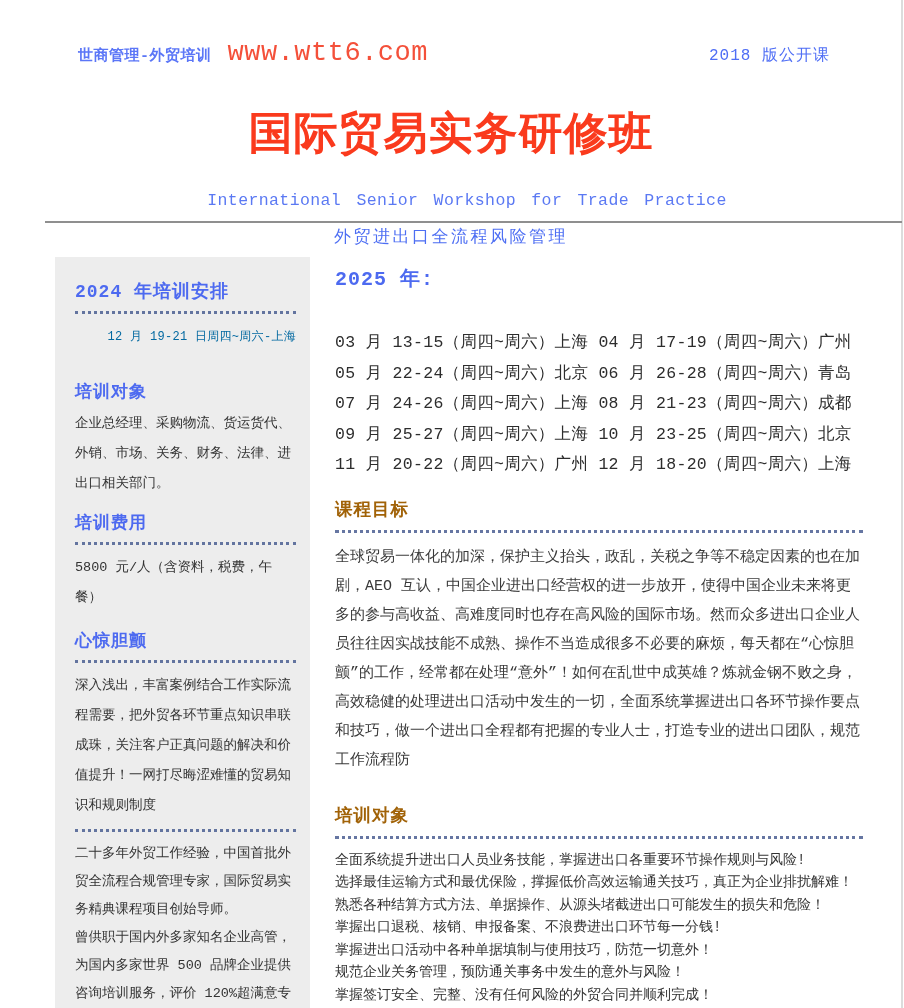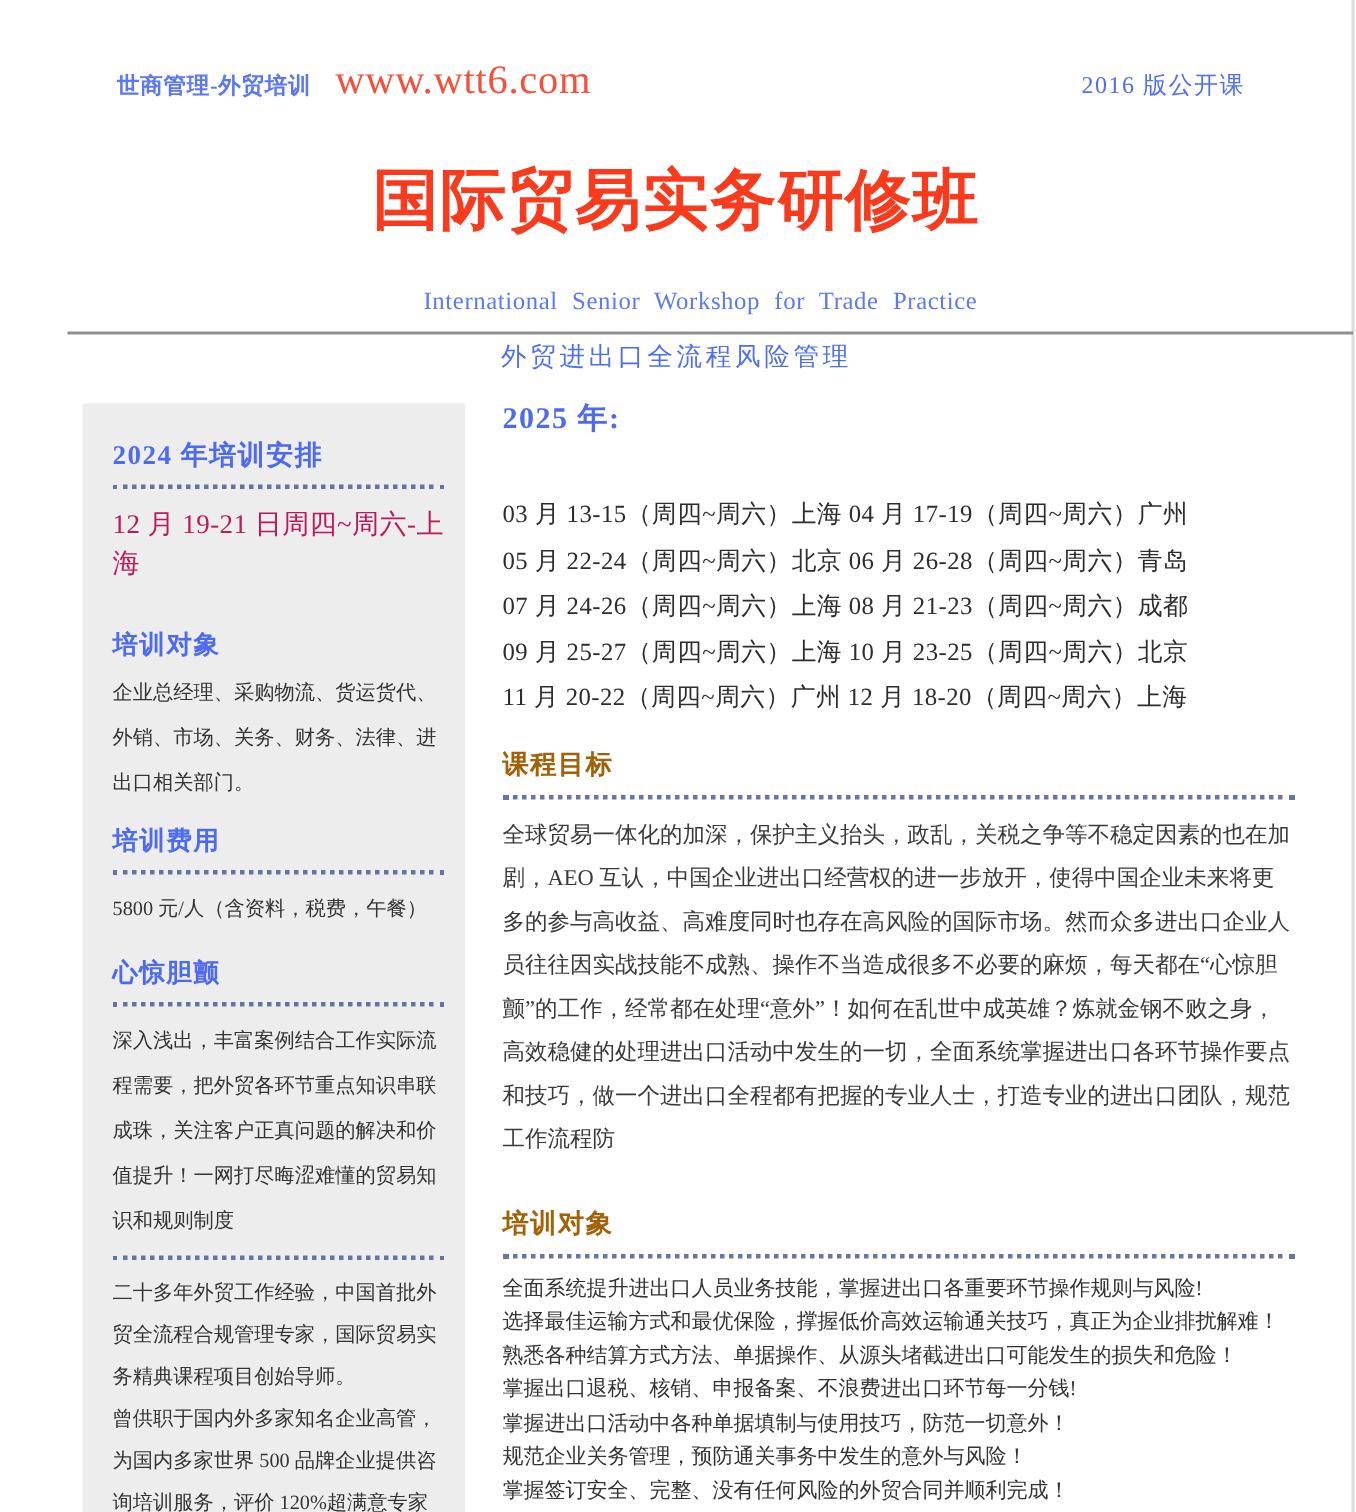--- a/index.html
+++ b/index.html
@@ -1,42 +1,42 @@
 <!DOCTYPE html>
 <html><head>
 <meta charset="utf-8">
 <style>
   html,body{margin:0;padding:0;background:#fff;}
   .page{
     position:relative;width:904px;height:1008px;background:#ffffff;overflow:hidden;
-    font-family:Liberation Serif, serif;color:#333;
+    font-family:Liberation Mono, monospace;color:#333;
   }
   .page-right-edge{position:absolute;top:0;right:1px;bottom:0;width:2px;background:#dcdcdc;}
   
   .header{position:absolute;top:38px;left:78px;right:74px;display:flex;align-items:baseline;}
   .brand{font-size:15px;font-weight:700;color:#5b76f7;letter-spacing:.5px;}
   .site-url{font-size:27px;color:#f4503a;margin-left:16px;letter-spacing:.5px;}
   .edition{margin-left:auto;font-size:16px;color:#4f6ef5;letter-spacing:1px;}
   
   .title-block{position:absolute;top:104px;left:0;right:2px;text-align:center;}
   .main-title{margin:0;font-size:44px;font-weight:700;color:#fa3a1d;letter-spacing:1px;}
   .sub-en{margin-top:28px;font-size:16.5px;color:#5b79f3;letter-spacing:.4px;word-spacing:5px;padding-left:32px;}
   .sub-cn{margin-top:15px;font-size:17px;color:#4d6ef3;letter-spacing:2.5px;}
   .divider{position:absolute;top:221px;left:45px;width:857px;height:2px;background:#8f8f8f;}
   
   .content{position:absolute;top:257px;left:55px;right:0;bottom:0;display:flex;}
   .sidebar{
     width:255px;box-sizing:border-box;background:#ededed;
-    padding:22px 14px 14px 20px;display:flex;flex-direction:column;margin-top:12px;
+    padding:22px 14px 14px 20px;display:flex;flex-direction:column;
   }
   .side-h{margin:0;font-size:17px;font-weight:700;color:#4d6af0;letter-spacing:1px;}
   .side-h.big{font-size:18px;}
   .dotted{border:0;border-top:3px dotted #4c5f92;height:0;margin:8px 0 0 0;width:100%;opacity:.85;}
   .side-text{margin:8px 0 0 0;font-size:13.5px;line-height:30px;color:#333;}
-  .side-date{margin:10px 0 0 0;font-size:18px;line-height:26px;color:#be185d;letter-spacing:.3px;}
+  .side-date{margin:10px 0 0 0;font-size:12px;line-height:26px;color:#0369a1;letter-spacing:.3px;text-align:right;}
   .bio{margin:8px 0 0 0;font-size:13.5px;line-height:28px;color:#333;}
   .bio + .bio{margin-top:0;}
   
   .main-col{margin-left:25px;width:535px;box-sizing:border-box;}
   .main-h-year{margin:0;padding-top:8px;font-size:20px;font-weight:700;color:#4d6af0;letter-spacing:1px;}
   .schedule{margin-top:36px;}
   .schedule-line{font-size:16.5px;line-height:30.5px;color:#2d2d2d;white-space:nowrap;letter-spacing:.3px;}
   .main-h{margin:0;font-size:17.5px;font-weight:700;color:#a16207;letter-spacing:1px;}
   .obj-head{margin-top:16px;}
   .main-dotted{border:0;border-top:3px dotted #4c5f92;height:0;margin:9px 0 0 0;width:528px;opacity:.85;}
@@ -47,21 +47,21 @@
 </style>
 </head>
 <body>
 
 <div class="page">
   <div class="page-right-edge"></div>
 
   <div class="header">
     <span class="brand">世商管理-外贸培训</span>
     <span class="site-url">www.wtt6.com</span>
-    <span class="edition">2016 版公开课</span>
+    <span class="edition">2018 版公开课</span>
   </div>
 
   <div class="title-block">
     <h1 class="main-title">国际贸易实务研修班</h1>
     <div class="sub-en">International Senior Workshop for Trade Practice</div>
     <div class="sub-cn">外贸进出口全流程风险管理</div>
   </div>
 
   <div class="divider"></div>
 

